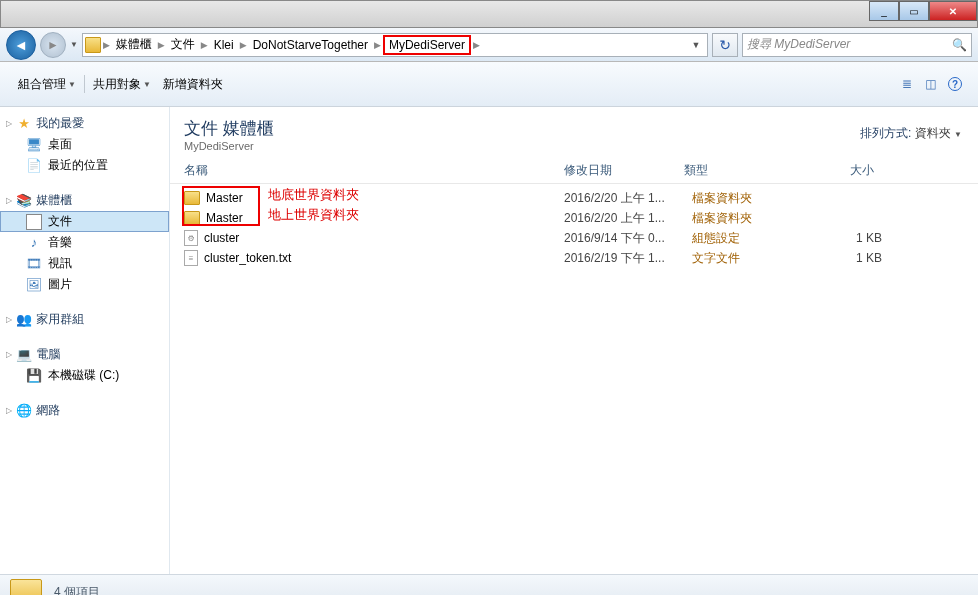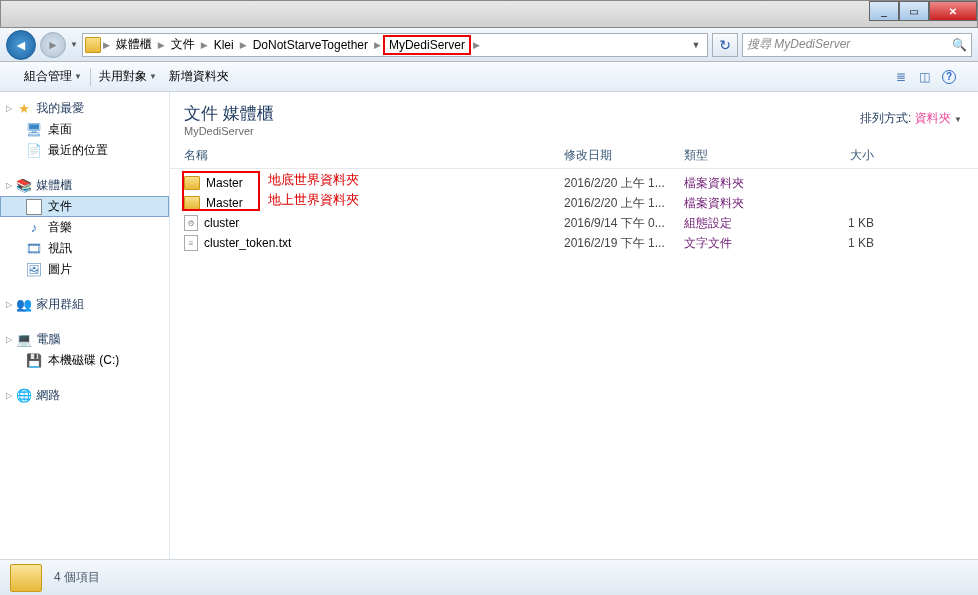--- a/index.html
+++ b/index.html
@@ -19,21 +19,21 @@
 .crumb { padding: 0 4px; display: flex; align-items: center; gap: 2px; }
 .crumb-sep { color: #888; font-size: 9px; padding: 0 2px; }
 .highlight-red { border: 2px solid #e00; padding: 1px 4px; }
 .addr-drop { width: 18px; text-align:center; color:#555; font-size:9px; }
 .refresh-btn { width: 26px; height: 24px; border:1px solid #a8b0b8; background:linear-gradient(#f8fafc,#e0e8f0); display:flex;align-items:center;justify-content:center; color:#2858a8; font-size:14px; }
 .search { width: 230px; height: 24px; background: #fff; border: 1px solid #a8b0b8; display:flex; align-items:center; padding:0 4px; font-size:12px; color:#888; font-style:italic; }
 .search span.mag { margin-left:auto; color:#2858a8; font-style:normal; }
 .folder-icon-sm { width:16px;height:16px;background:linear-gradient(#f8e088,#e8b838);border-radius:1px;display:inline-block;border:1px solid #c89818; }
 
 
-.toolbar { height: 30px; background: linear-gradient(#f8fbfe, #e4edf6); border-bottom: 1px solid #ccd4dc; display: flex; align-items: center; padding: 0 18px; font-size: 12px; }
+.toolbar { height: 45px; background: linear-gradient(#f8fbfe, #e4edf6); border-bottom: 1px solid #ccd4dc; display: flex; align-items: center; padding: 0 12px; font-size: 12px; }
 .tb-item { padding: 2px 6px; display:flex; align-items:center; gap:2px; }
 .tb-item .drop { font-size:8px; color:#555; }
 .tb-sep { width:1px; height:18px; background:#c0c8d0; margin:0 2px; }
 .view-icons { margin-left:auto; display:flex; gap:2px; }
 .view-icons div { width:22px;height:20px;border:1px solid transparent;display:flex;align-items:center;justify-content:center;font-size:12px;color:#4878b8; }
 .help-ic { color:#2868c8; font-weight:bold; border-radius:50%; border:1px solid #2868c8; width:14px;height:14px;font-size:10px;display:flex;align-items:center;justify-content:center;}
 
 
 .main { display: flex; height: 467px; background:#fff; }
 .sidebar { width: 170px; background: #fff; border-right: 1px solid #e0e8ef; overflow:hidden; padding: 6px 0; font-size: 12px; }
@@ -55,30 +55,30 @@
 .ic-net{color:#3a78b8;}
 .ic-desk{color:#3a88c8;}
 .ic-loc{color:#5a8838;}
 .watermark { font-size:10px; color:#bbb; padding-left:10px; margin-top:-8px; margin-bottom:10px;}
 
 .content { flex:1; background:#fff; position:relative; }
 .lib-header { padding: 10px 14px 4px; }
 .lib-title { font-size: 17px; color:#1e3a5f; }
 .lib-sub { font-size: 11px; color:#6a6a6a; }
 .arrange { position:absolute; right:16px; top:18px; font-size:12px; color:#1e3a5f; }
-.arrange a { color:#ec4899;font-family:Liberation Mono, monospace; }
+.arrange a { color:#404040;font-family:Liberation Mono, monospace; }
 
 .columns { display:flex; padding: 6px 14px 4px; border-bottom:1px solid #e8e8e8; font-size:12px; color:#3a5a7a; }
 .col-name{width:380px;} .col-date{width:120px;} .col-type{width:110px;} .col-size{width:80px; text-align:right;}
 
 .files { padding: 4px 14px; font-size:12px; position:relative; }
 .file-row { display:flex; height:20px; align-items:center; }
 .file-row .fname { width:380px; display:flex; align-items:center; gap:6px; }
 .file-row .fdate { width:120px; color:#444;} 
-.file-row .ftype { width:110px; color:#701a75;} 
+.file-row .ftype { width:110px; color:#a16207;margin-left:8px;} 
 .file-row .fsize { width:80px; text-align:right; color:#444;}
 .ic-folder{width:16px;height:14px;background:linear-gradient(#f8e088,#e8b838);border-radius:1px;border:1px solid #c89818;}
 .ic-file{width:14px;height:16px;background:#fff;border:1px solid #aaa;display:flex;align-items:center;justify-content:center;font-size:8px;color:#888;}
 
 .red-box-folders { position:absolute; left:12px; top:2px; width:78px; height:40px; border:2px solid #e00; pointer-events:none; }
 .anno { position:absolute; color:#d00; font-size:13px; font-family:"Microsoft JhengHei"; }
 
 
 .statusbar { height:36px; background:linear-gradient(#f4f8fc,#e0e8f0); border-top:1px solid #d0d8e0; display:flex; align-items:center; padding:0 10px; gap:12px; font-size:12px; color:#4a5a6a; }
 .big-folder{ width:32px;height:28px;background:linear-gradient(#fae49a,#e8b838);border-radius:2px;border:1px solid #c89818;}

